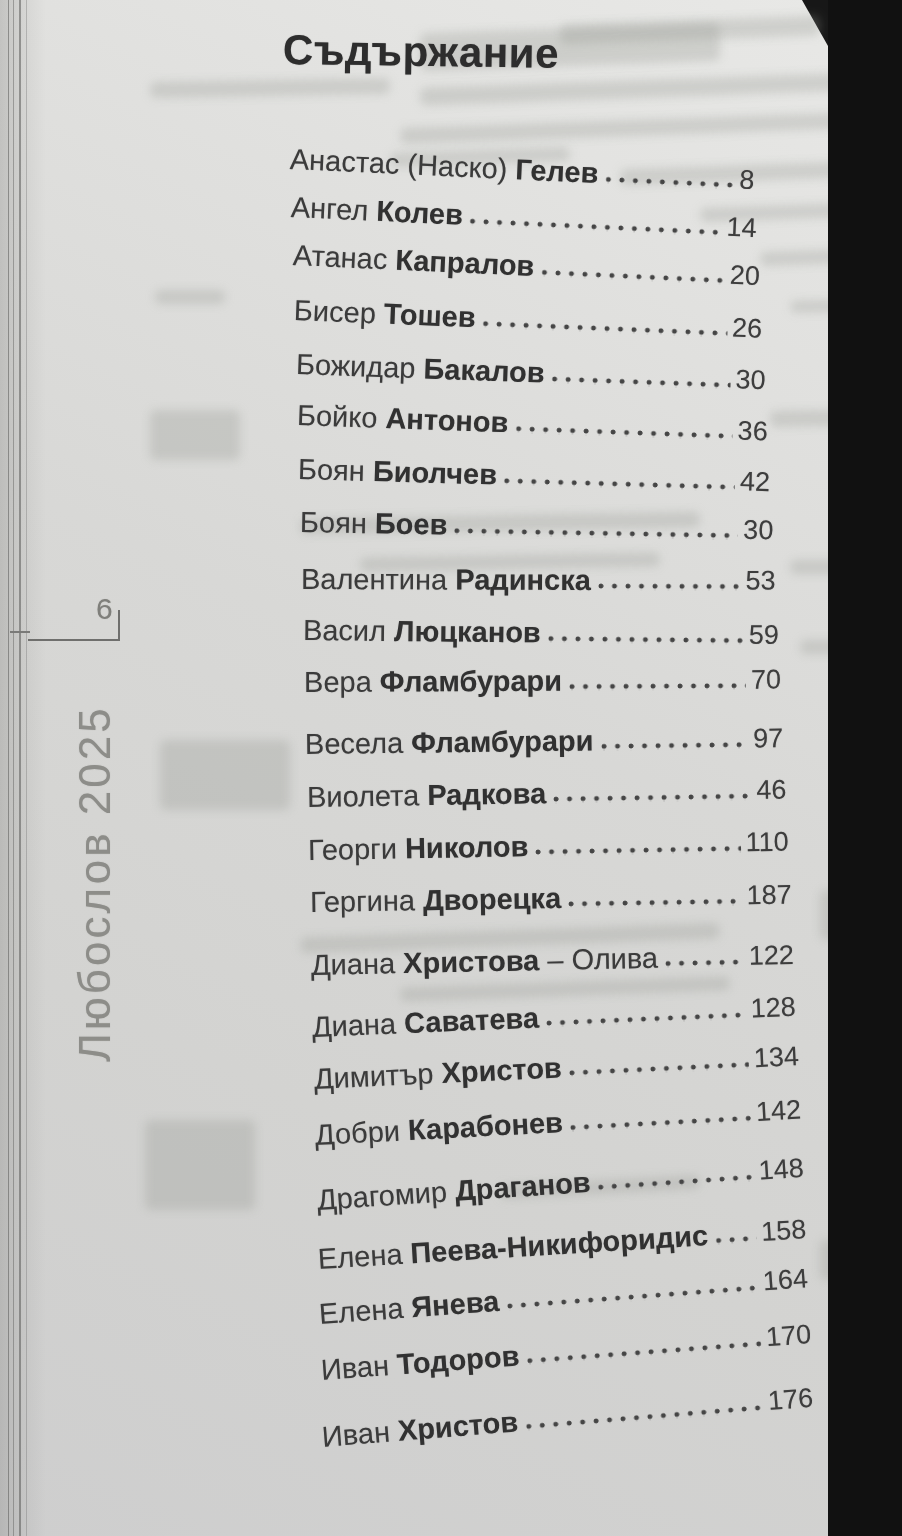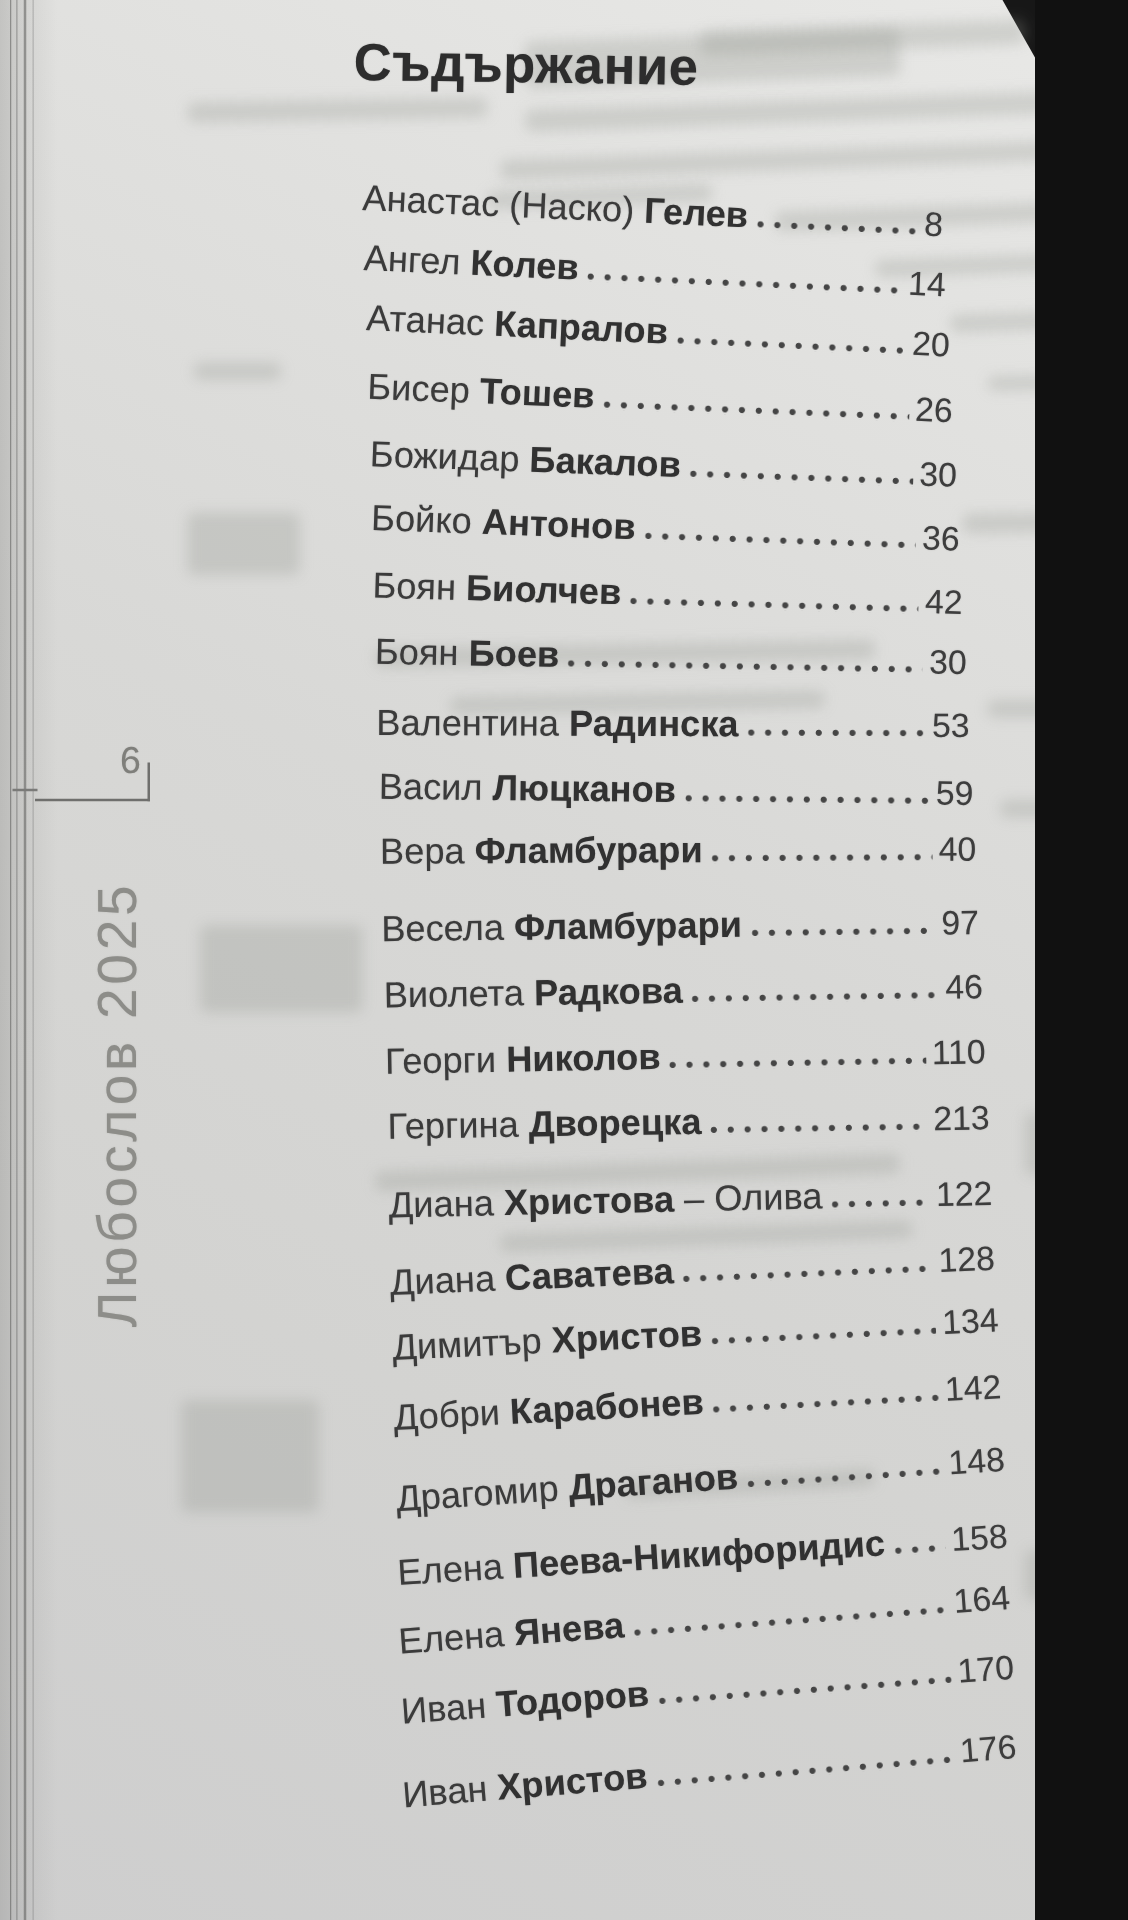--- a/index.html
+++ b/index.html
@@ -149,41 +149,41 @@
       <span class="pg">53</span>
     </div>
       <div class="row" style="top: 613px; left: 302.6px; width: 475.8px; transform: rotate(0.6deg);">
       <span class="nm">Васил <b>Люцканов</b></span>
       <span class="leader"></span>
       <span class="pg">59</span>
     </div>
       <div class="row" style="top: 665px; left: 304px; width: 477px; transform: rotate(-0.3deg);">
       <span class="nm">Вера <b>Фламбурари</b></span>
       <span class="leader"></span>
-      <span class="pg">40</span>
+      <span class="pg">70</span>
     </div>
       <div class="row" style="top: 727px; left: 305.4px; width: 478.2px; transform: rotate(-0.7deg);">
       <span class="nm">Весела <b>Фламбурари</b></span>
       <span class="leader"></span>
       <span class="pg">97</span>
     </div>
       <div class="row" style="top: 780px; left: 306.8px; width: 479.4px; transform: rotate(-0.9deg);">
       <span class="nm">Виолета <b>Радкова</b></span>
       <span class="leader"></span>
       <span class="pg">46</span>
     </div>
       <div class="row" style="top: 833px; left: 308.2px; width: 480.6px; transform: rotate(-1deg);">
       <span class="nm">Георги <b>Николов</b></span>
       <span class="leader"></span>
       <span class="pg">110</span>
     </div>
       <div class="row" style="top: 885px; left: 309.6px; width: 481.8px; transform: rotate(-0.9deg);">
       <span class="nm">Гергина <b>Дворецка</b></span>
       <span class="leader"></span>
-      <span class="pg">213</span>
+      <span class="pg">187</span>
     </div>
       <div class="row" style="top: 948px; left: 311px; width: 483px; transform: rotate(-1.2deg);">
       <span class="nm">Диана <b>Христова</b>&nbsp;– Олива</span>
       <span class="leader"></span>
       <span class="pg">122</span>
     </div>
       <div class="row" style="top: 1010px; left: 312.4px; width: 484.2px; transform: rotate(-2.4deg);">
       <span class="nm">Диана <b>Саватева</b></span>
       <span class="leader"></span>
       <span class="pg">128</span>

